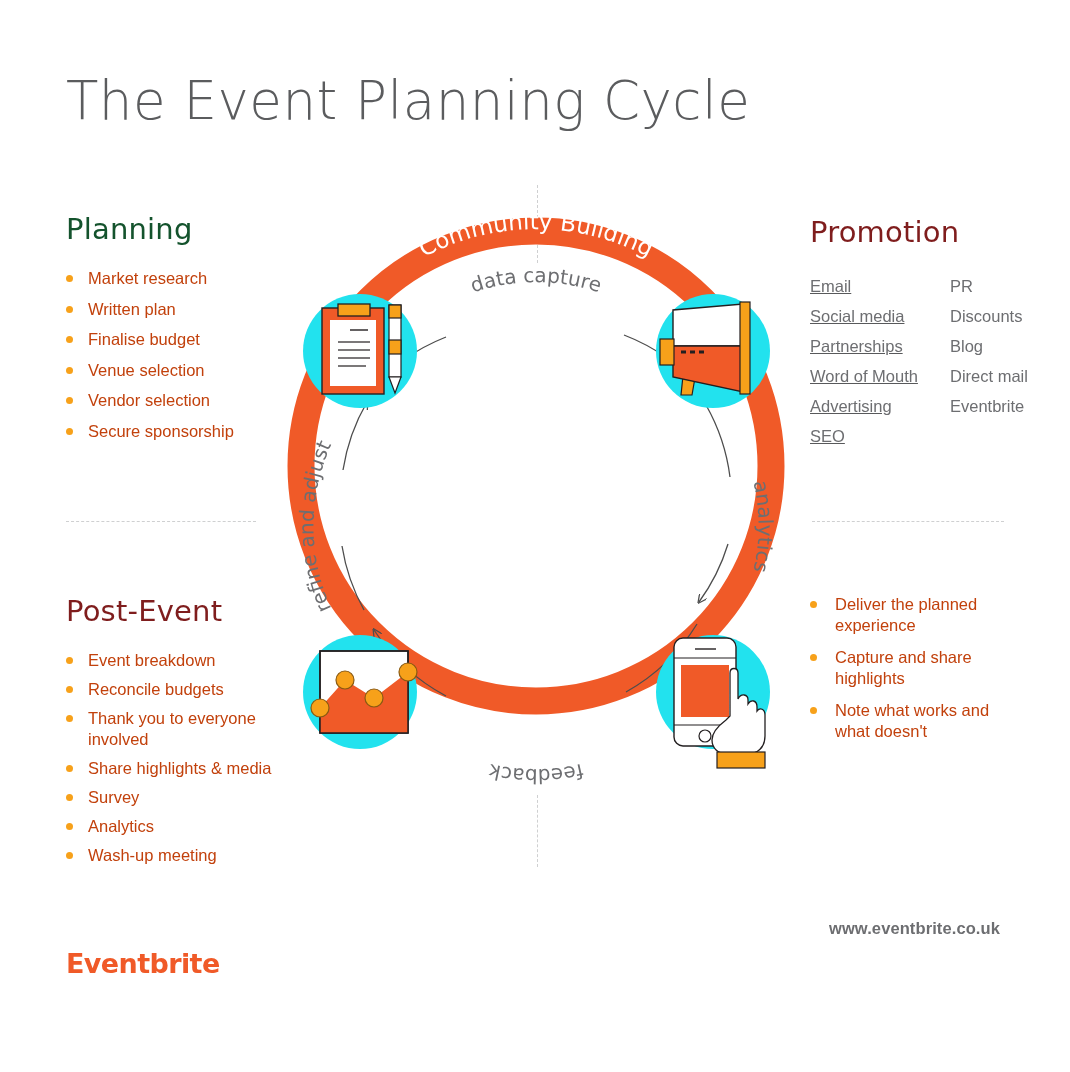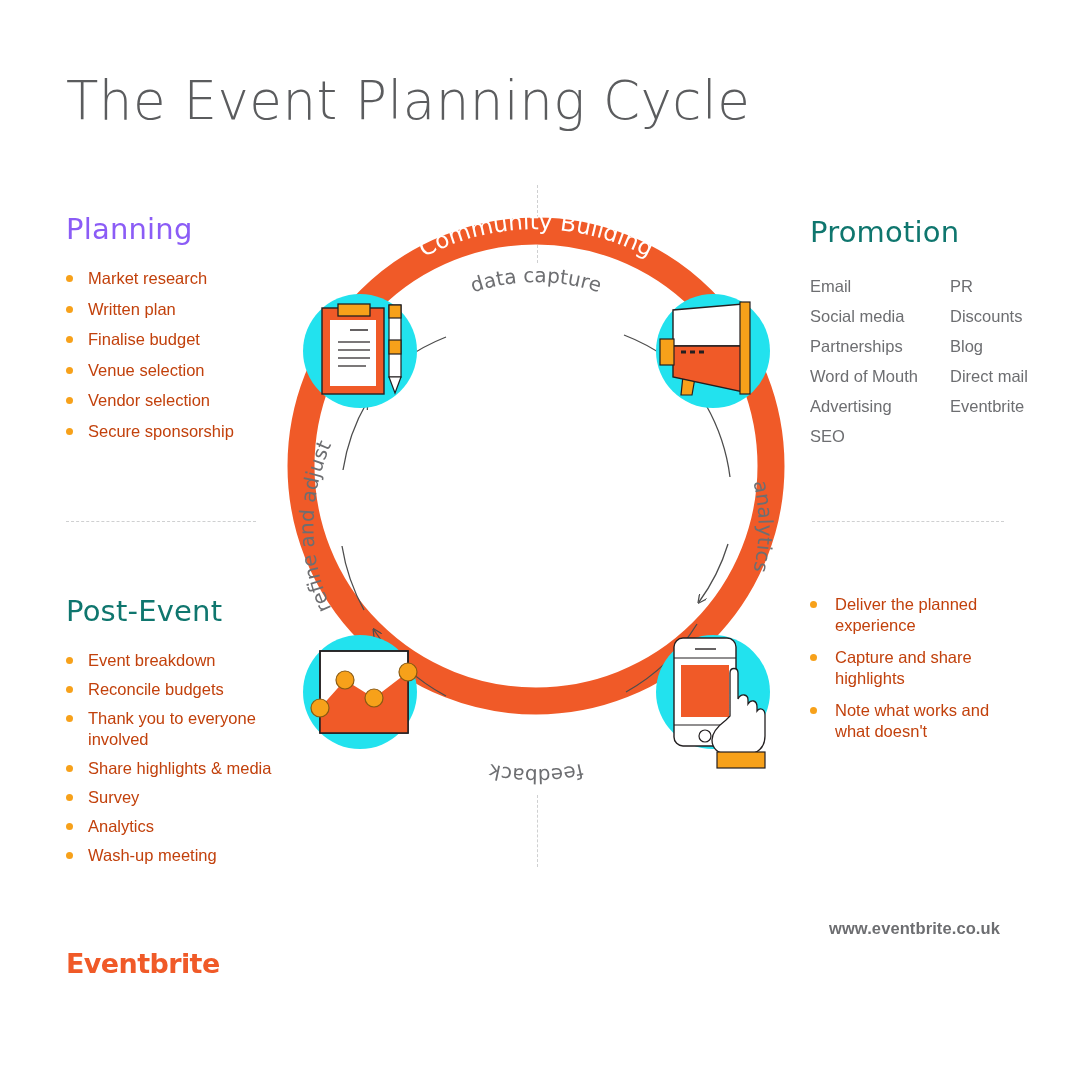--- a/index.html
+++ b/index.html
@@ -22,27 +22,27 @@
     color:#5b5c5e;
     font-family:"DejaVu Sans", sans-serif;
     white-space:nowrap;
   }
 
   
   .quad{position:absolute;}
   .quad-title{
     font-size:29px;
     font-weight:400;
-    color:#8b5cf6;
+    color:#14532d;
     letter-spacing:0.2px;
     margin:0 0 22px 0;
     font-family:"DejaVu Sans", sans-serif;
     white-space:nowrap;
   }
-  .quad-title.lighter{color:#0f766e;}
+  .quad-title.lighter{color:#7f1d1d;}
 
   ul.bullets{list-style:none;margin:0;padding:0;}
   ul.bullets li{
     position:relative;
     padding-left:22px;
     margin-bottom:9px;
     font-size:16.5px;
     line-height:21px;
     color:#c2410c;
   }
@@ -57,21 +57,21 @@
 
   #quad-post-event{left:66px;top:594px;}
   #quad-post-event ul.bullets li{margin-bottom:8px;}
 
   #quad-promotion{left:810px;top:215px;}
   .promo-cols{display:flex;gap:16px;}
   .promo-col{display:flex;flex-direction:column;}
   .promo-col span{
     font-size:16.5px;line-height:30px;color:#6d6e71;white-space:nowrap;
   }
-  .promo-col.col-a{width:124px;}
+  .promo-col.col-a{width:124px;text-decoration:underline;}
 
   #quad-at-event{left:810px;top:594px;}
   #quad-at-event ul.bullets li{padding-left:25px;margin-bottom:11px;width:185px;}
 
   
   .dash-h{
     position:absolute;height:0;
     border-top:1px dashed #cfd0d1;
   }
   #dash-left{left:66px;top:521px;width:190px;}

